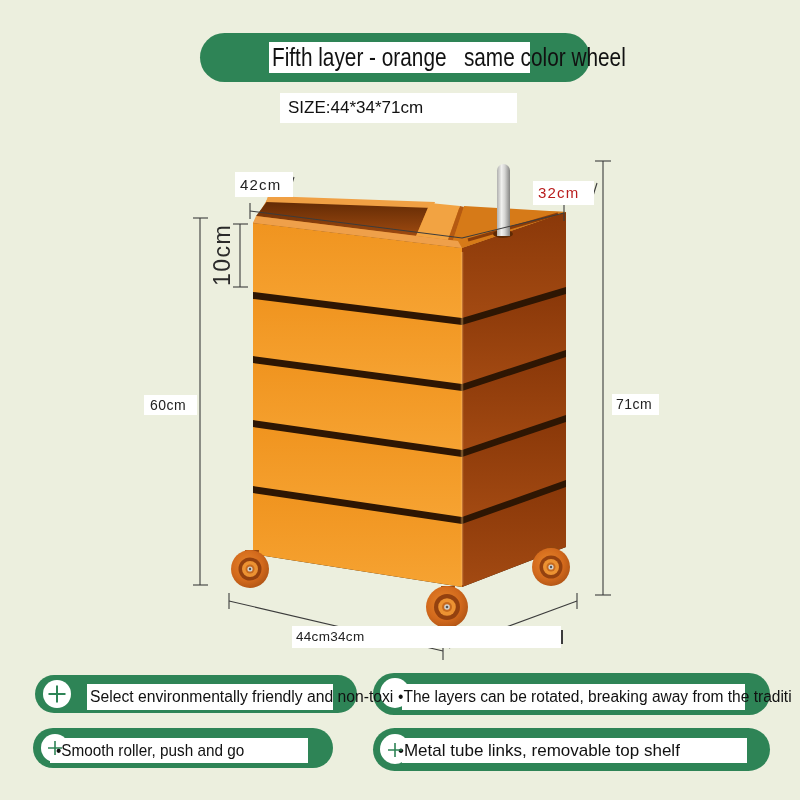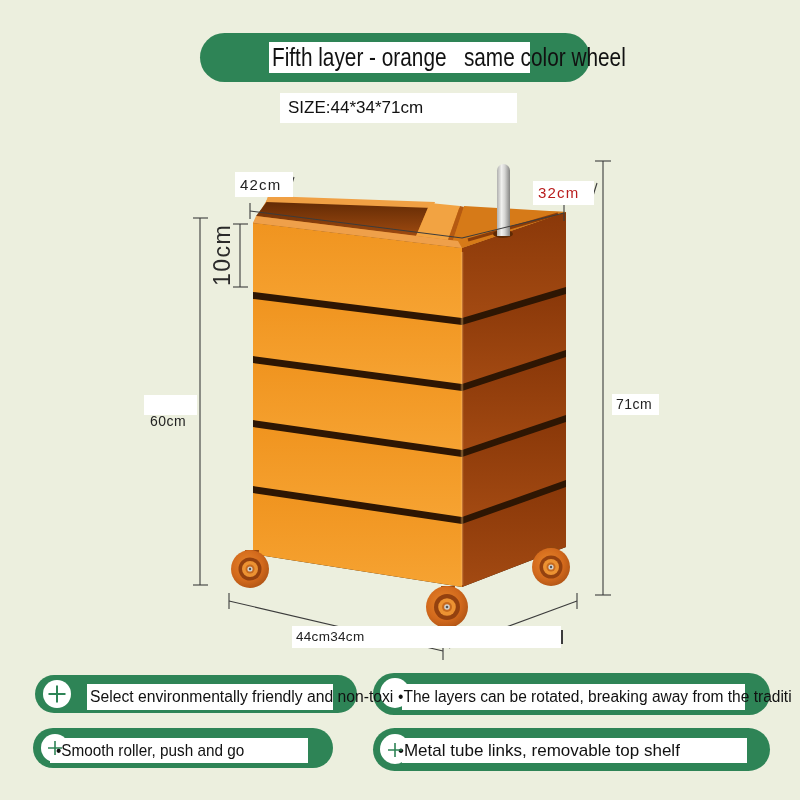--- a/index.html
+++ b/index.html
@@ -14,21 +14,21 @@
   
   .size-box { left:280px; top:93px; width:237px; height:30px; background:#fff; z-index:2; }
   .size-text { left:288px; top:93px; height:30px; line-height:30px; font-size:17px; color:#111; white-space:pre; z-index:3; }
   
   .dim-box { background:#fff; z-index:2; }
   .d42-box { left:235px; top:172px; width:58px; height:25px; }
   .d42-text { left:240px; top:172px; height:25px; line-height:25px; font-size:15px; letter-spacing:1.2px; color:#222; z-index:3;text-align:right; }
   .d32-box { left:533px; top:181px; width:61px; height:24px; }
   .d32-text { left:538px; top:181px; height:24px; line-height:24px; font-size:15px; letter-spacing:1.2px; color:#b91c1c; z-index:3; }
   .d60-box { left:144px; top:395px; width:53px; height:20px; }
-  .d60-text { left:150px; top:395px; height:20px; line-height:20px; font-size:14px; letter-spacing:0.5px; color:#222; z-index:3;margin-top:16px; }
+  .d60-text { left:150px; top:395px; height:20px; line-height:20px; font-size:14px; letter-spacing:0.5px; color:#222; z-index:3; }
   .d71-box { left:612px; top:394px; width:47px; height:21px; }
   .d71-text { left:616px; top:394px; height:29px; line-height:21px; font-size:14px; letter-spacing:0.5px; color:#222; z-index:3; }
   .d10-text { left:192px; top:244px; width:60px; height:24px; line-height:24px; font-size:23px; letter-spacing:1.5px; color:#2a2a2a; transform:rotate(-90deg); transform-origin:center; z-index:3; text-align:center; }
   .dbase-box { left:292px; top:626px; width:269px; height:22px; }
   .dbase-text { left:296px; top:626px; height:26px; line-height:22px; font-size:13.5px; letter-spacing:0.3px; color:#222; z-index:3; }
   .tick-562 { left:561px; top:630px; width:1.5px; height:14px; background:#3c3c3c; z-index:4; }
   
   .pill { background:#2e8456; z-index:1; }
   .p1 { left:35px; top:675px; width:322px; height:38px; border-radius:19px; }
   .p2 { left:373px; top:673px; width:397px; height:42px; border-radius:21px; }

